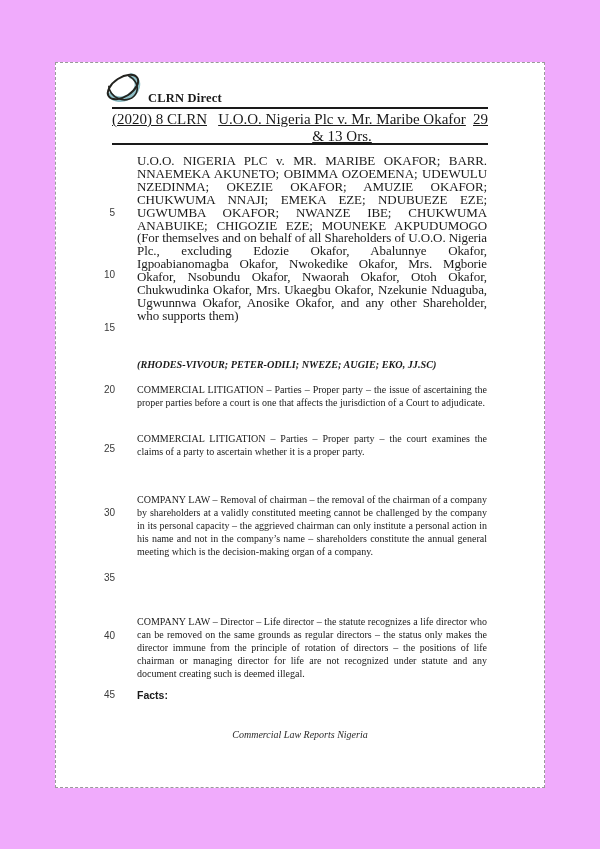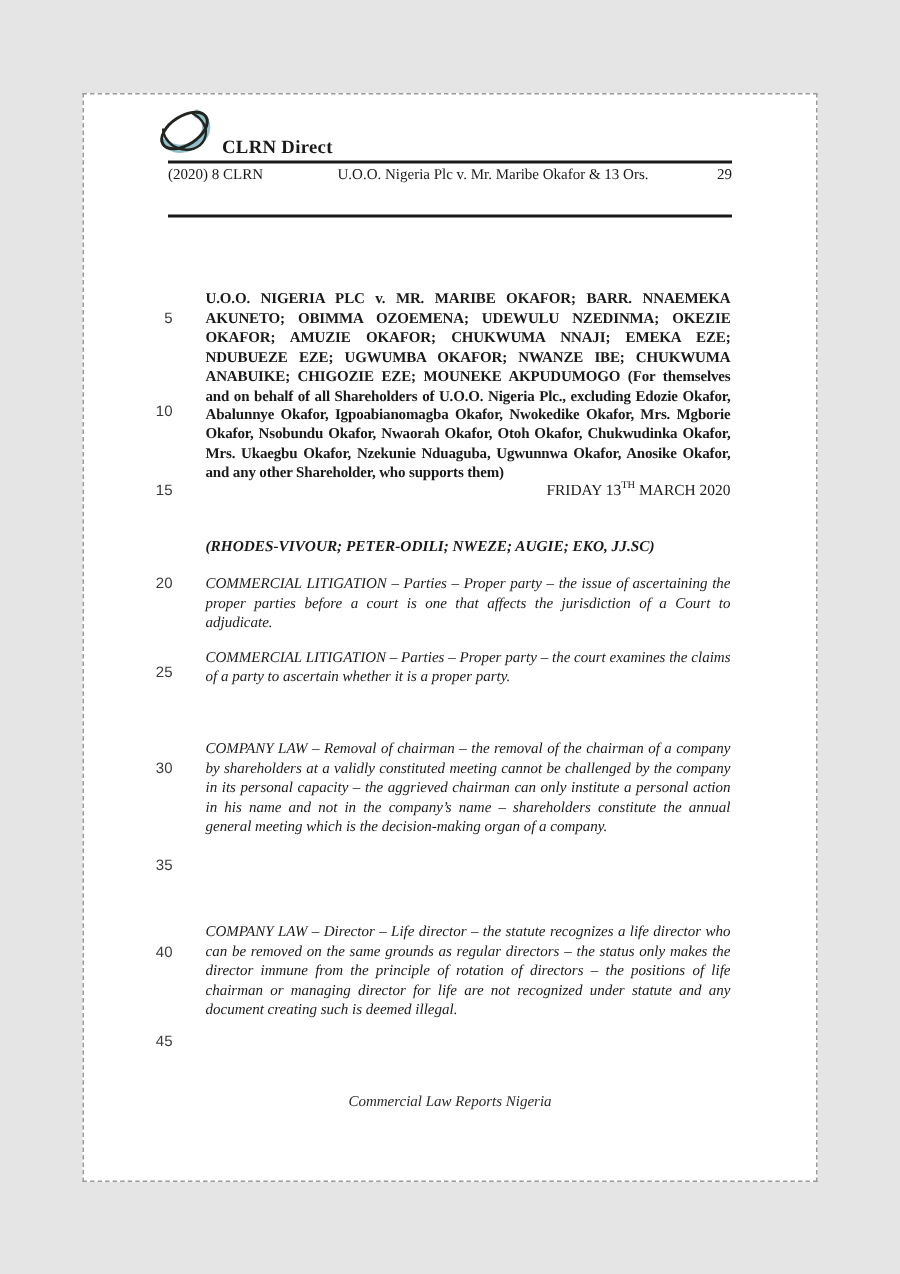--- a/index.html
+++ b/index.html
@@ -1,48 +1,48 @@
 <!DOCTYPE html>
 <html><head>
 <meta charset="utf-8">
 <style>
   html,body{margin:0;padding:0;background:#ffffff;}
   .canvas{
-    position:relative;width:600px;height:849px;background:#e5e5e5;
+    position:relative;width:600px;height:849px;background:#f0abfc;
     font-family:"Liberation Serif", serif;color:#1a1a1a;overflow:hidden;
   }
   .border-box{
     position:absolute;left:55px;top:62px;width:488px;height:724px;
     border:1px dashed #9a9a9a;background:#ffffff;
   }
   
   .brand{position:absolute;left:46px;top:3px;height:42px;display:flex;align-items:flex-end;}
   .logo{width:42px;height:40px;display:block;}
   .brand-name{font-weight:bold;font-size:12.5px;margin-left:4px;padding-bottom:2px;letter-spacing:.2px;}
   .rule{position:absolute;left:56px;width:376px;height:2px;background:#1a1a1a;}
   .rule-top{top:44px;}
   .rule-bottom{top:80px;height:1.5px;}
   .running-head{
     position:absolute;left:56px;top:48px;width:376px;display:flex;
-    justify-content:space-between;align-items:baseline;font-size:10px;
+    justify-content:space-between;align-items:baseline;font-size:15px;text-decoration:underline;
   }
   .running-head .mid{flex:1;text-align:center;padding-left:4px;}
   
   .gutter-num{
     position:absolute;left:37px;width:22px;text-align:right;
     font-family:"Liberation Sans", sans-serif;font-size:10px;color:#3a3a3a;
   }
   
   .blk{position:absolute;left:81px;width:350px;font-size:10px;line-height:12.9px;margin:0;}
-  .caption{font-weight:bold;text-align:justify;font-size:10px;letter-spacing:-0.1px;margin-top:39px;}
+  .caption{font-weight:normal;text-align:justify;font-size:13px;letter-spacing:-0.1px;}
   .court{font-size:10.3px;letter-spacing:.2px;}
   .docket{text-align:right;font-size:10.3px;line-height:13px;}
   .docket sup{font-size:7px;vertical-align:super;line-height:0;}
   .coram{font-weight:bold;font-style:italic;font-size:10.2px;}
-  .headnote{font-style:italic;text-align:justify;font-size:10px;}
+  .headnote{text-align:justify;font-size:10px;}
   .facts{font-family:"Liberation Sans", sans-serif;font-weight:bold;font-size:10.5px;}
   .footer-line{
     position:absolute;left:0;top:666px;width:100%;text-align:center;
     font-style:italic;font-size:10px;color:#2a2a2a;
   }
 </style>
 </head>
 <body>
 
 <div class="canvas">
@@ -76,26 +76,26 @@
     <span class="gutter-num" style="top:380px">25</span>
     <span class="gutter-num" style="top:444px">30</span>
     <span class="gutter-num" style="top:509px">35</span>
     <span class="gutter-num" style="top:567px">40</span>
     <span class="gutter-num" style="top:626px">45</span>
 
     <p class="blk caption" style="top:92px">U.O.O. NIGERIA PLC v. MR. MARIBE OKAFOR; BARR. NNAEMEKA AKUNETO; OBIMMA OZOEMENA; UDEWULU NZEDINMA; OKEZIE OKAFOR; AMUZIE OKAFOR; CHUKWUMA NNAJI; EMEKA EZE; NDUBUEZE EZE; UGWUMBA OKAFOR; NWANZE IBE; CHUKWUMA ANABUIKE; CHIGOZIE EZE; MOUNEKE AKPUDUMOGO (For themselves and on behalf of all Shareholders of U.O.O. Nigeria Plc., excluding Edozie Okafor, Abalunnye Okafor, Igpoabianomagba Okafor, Nwokedike Okafor, Mrs. Mgborie Okafor, Nsobundu Okafor, Nwaorah Okafor, Otoh Okafor, Chukwudinka Okafor, Mrs. Ukaegbu Okafor, Nzekunie Nduaguba, Ugwunnwa Okafor, Anosike Okafor, and any other Shareholder, who supports them)</p>
 
 
     <div class="blk docket" style="top:258px">
-      <div><span>FRIDAY 13</span><sup>TH</sup><span> MARCH 2020</span></div>
     </div>
 
     <p class="blk coram" style="top:296px">(RHODES-VIVOUR; PETER-ODILI; NWEZE; AUGIE; EKO, JJ.SC)</p>
 
     <p class="blk headnote" style="top:321px">COMMERCIAL LITIGATION – Parties – Proper party – the issue of ascertaining the proper parties before a court is one that affects the jurisdiction of a Court to adjudicate.</p>
     <p class="blk headnote" style="top:370px">COMMERCIAL LITIGATION – Parties – Proper party – the court examines the claims of a party to ascertain whether it is a proper party.</p>
     <p class="blk headnote" style="top:431px">COMPANY LAW – Removal of chairman – the removal of the chairman of a company by shareholders at a validly constituted meeting cannot be challenged by the company in its personal capacity – the aggrieved chairman can only institute a personal action in his name and not in the company’s name – shareholders constitute the annual general meeting which is the decision-making organ of a company.</p>
     <p class="blk headnote" style="top:553px">COMPANY LAW – Director – Life director – the statute recognizes a life director who can be removed on the same grounds as regular directors – the status only makes the director immune from the principle of rotation of directors – the positions of life chairman or managing director for life are not recognized under statute and any document creating such is deemed illegal.</p>
 
+    <p class="blk facts" style="top:626px">Facts:</p>
 
     <div class="footer-line">Commercial Law Reports Nigeria</div>
   </div>
 </div>
 
 </body></html>

